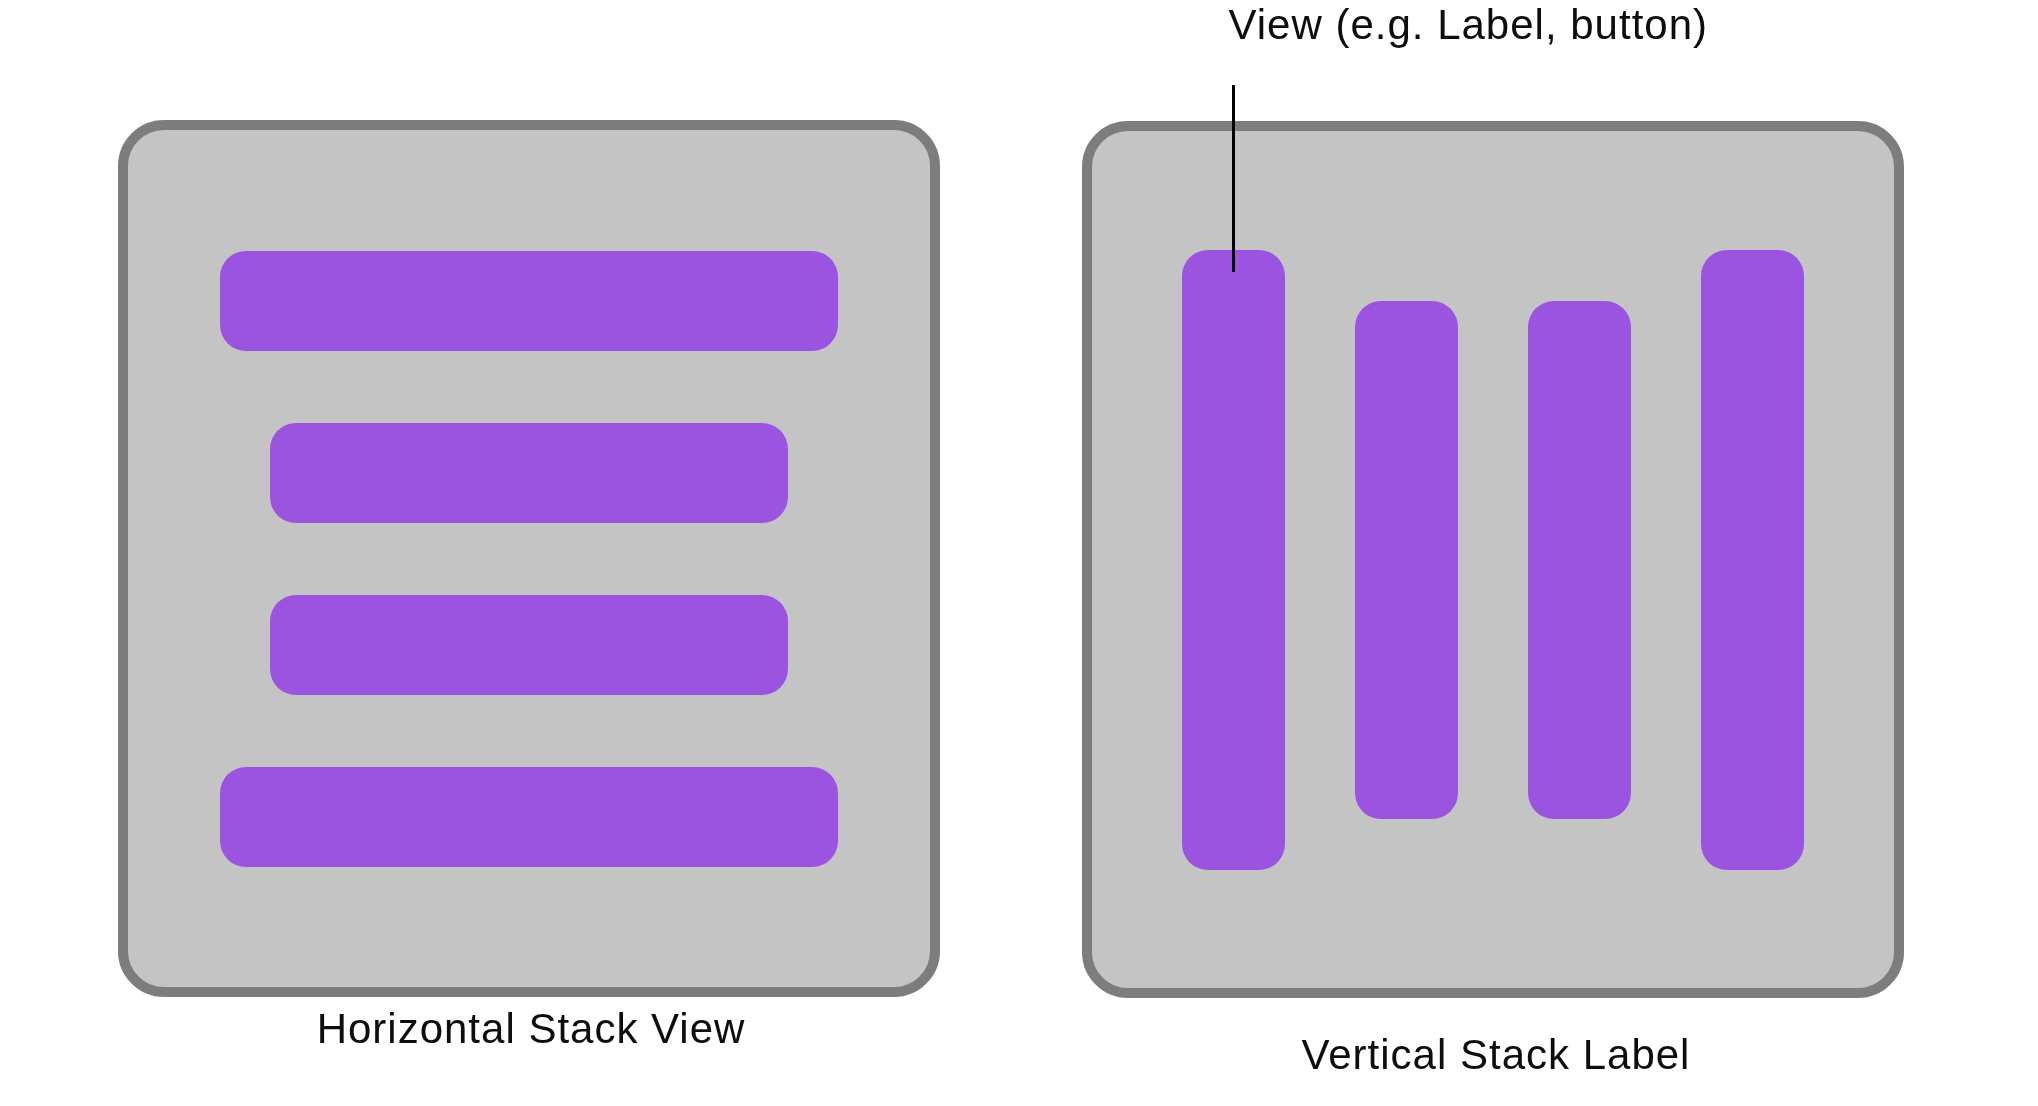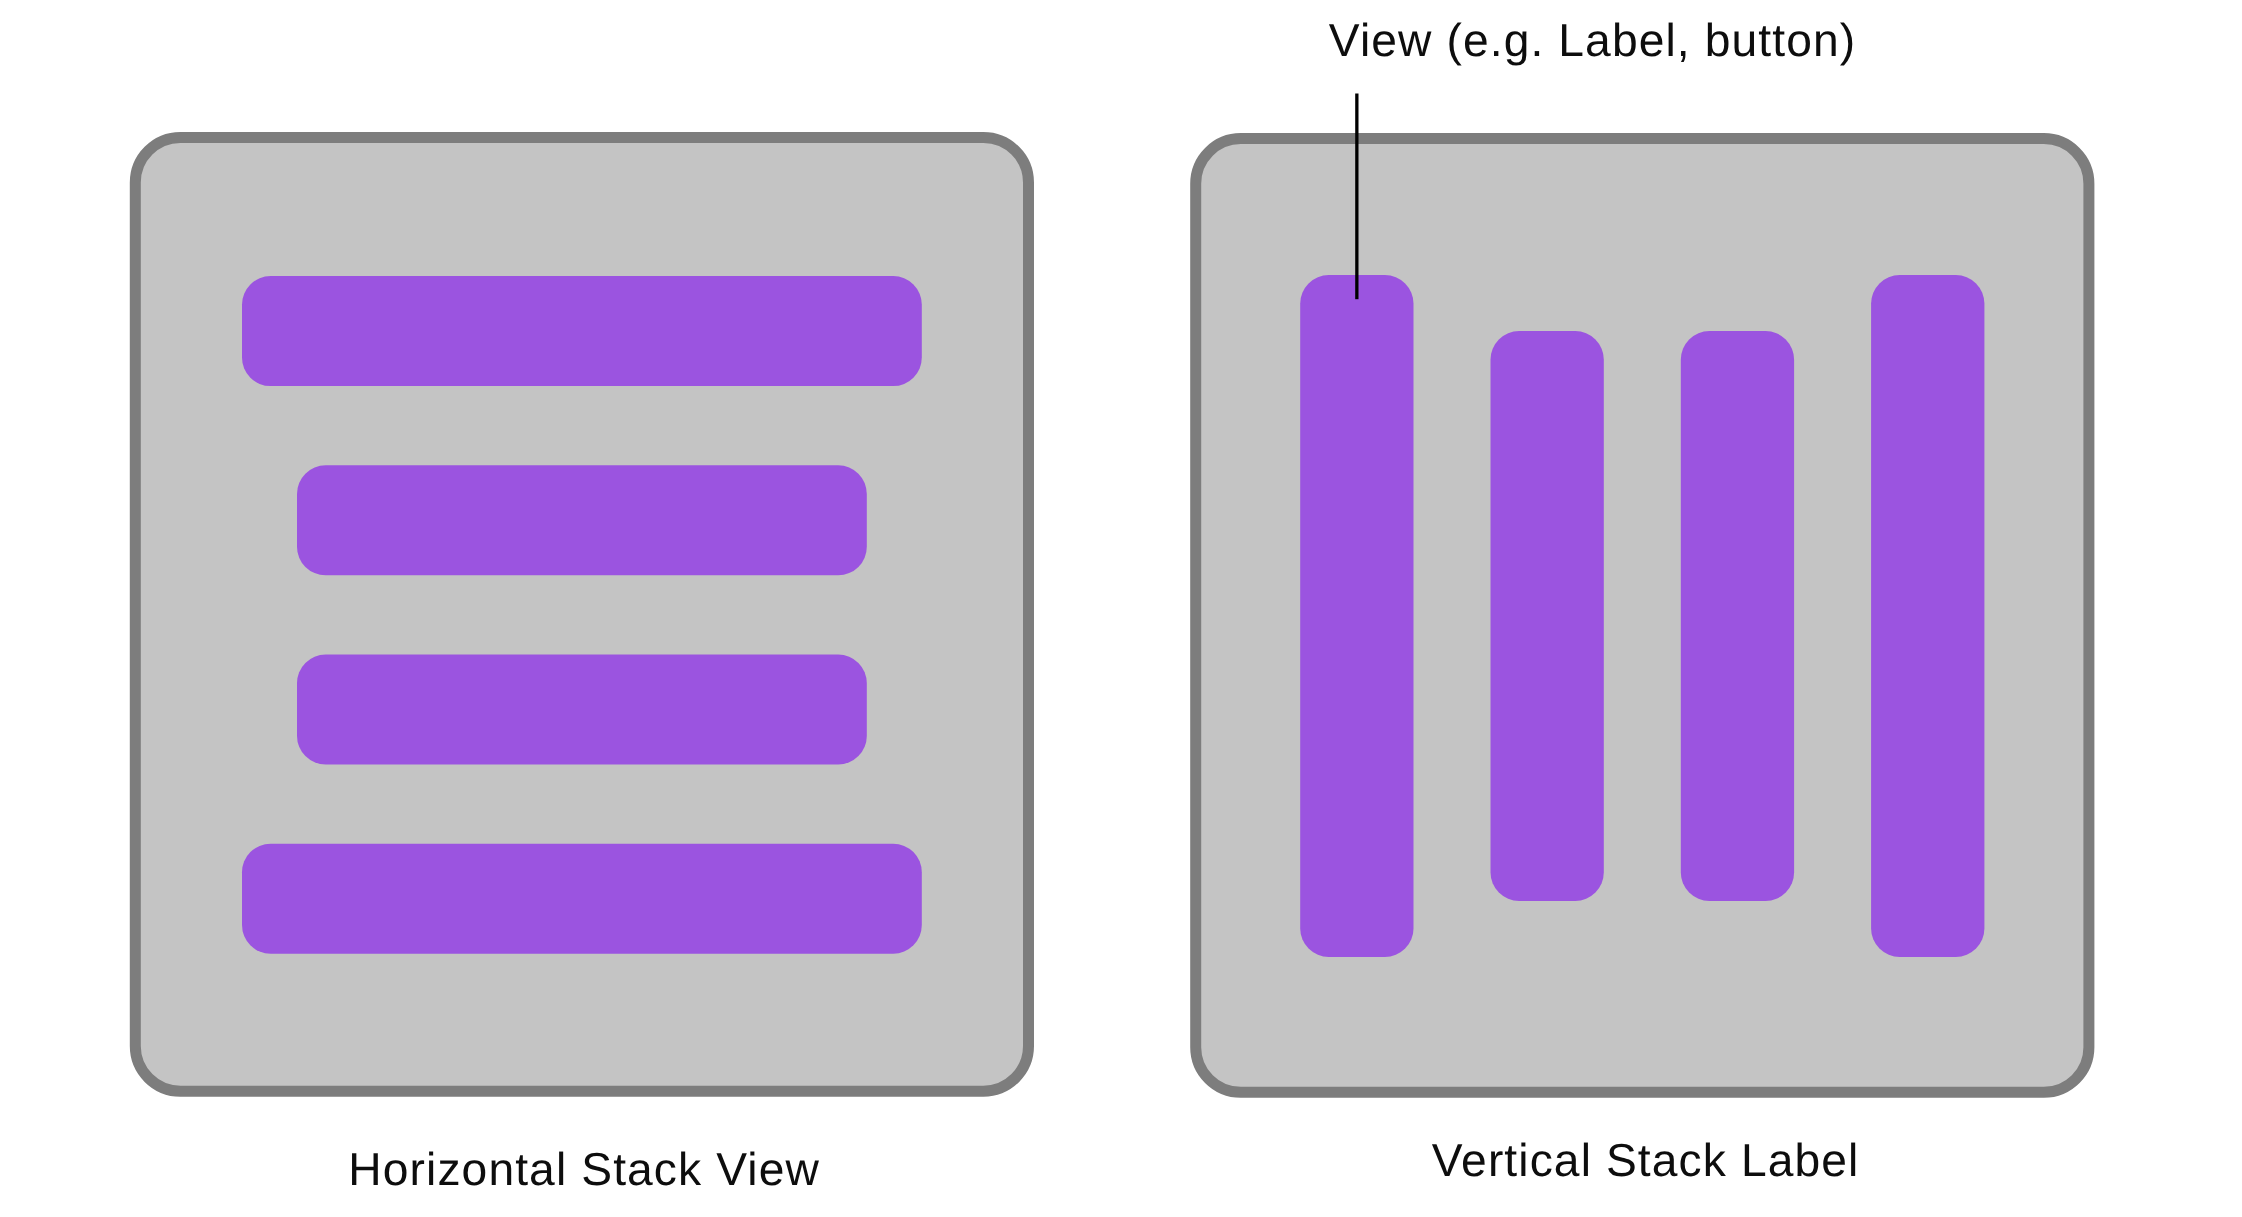--- a/index.html
+++ b/index.html
@@ -47,23 +47,23 @@
   }
   .horizontal .bar { height: 100px; }
   .horizontal .bar.long  { width: 618px; }
   .horizontal .bar.short { width: 518px; }
   .vertical .bar { width: 103px; }
   .vertical .bar.long  { height: 620px; }
   .vertical .bar.short { height: 518px; }
   .annotation-label {
     position: absolute;
     left: 1208px;
-    top: 12px;
+    top: 0;
     width: 500px;
-    text-align: left;
+    text-align: right;
     font-size: 42px;
     line-height: 1.2;
     letter-spacing: 1px;
     white-space: nowrap;
     color: var(--text, #0d0d0d);
   }
   .annotation-line {
     position: absolute;
     left: 1232px;
     top: 85px;
@@ -75,21 +75,21 @@
   .caption {
     position: absolute;
     width: 600px;
     text-align: center;
     font-size: 42px;
     line-height: 1.2;
     letter-spacing: 1px;
     white-space: nowrap;
     color: var(--text, #0d0d0d);
   }
-  .caption-left  { left: 231px;  top: 1038px; }
+  .caption-left  { left: 231px;  top: 1004px; }
   .caption-right { left: 1196px; top: 1030px; }
 </style>
 </head>
 <body>
 
 <div class="canvas">
 
   <div class="annotation-label">View (e.g. Label, button)</div>
 
   <div class="annotation-line"></div>

